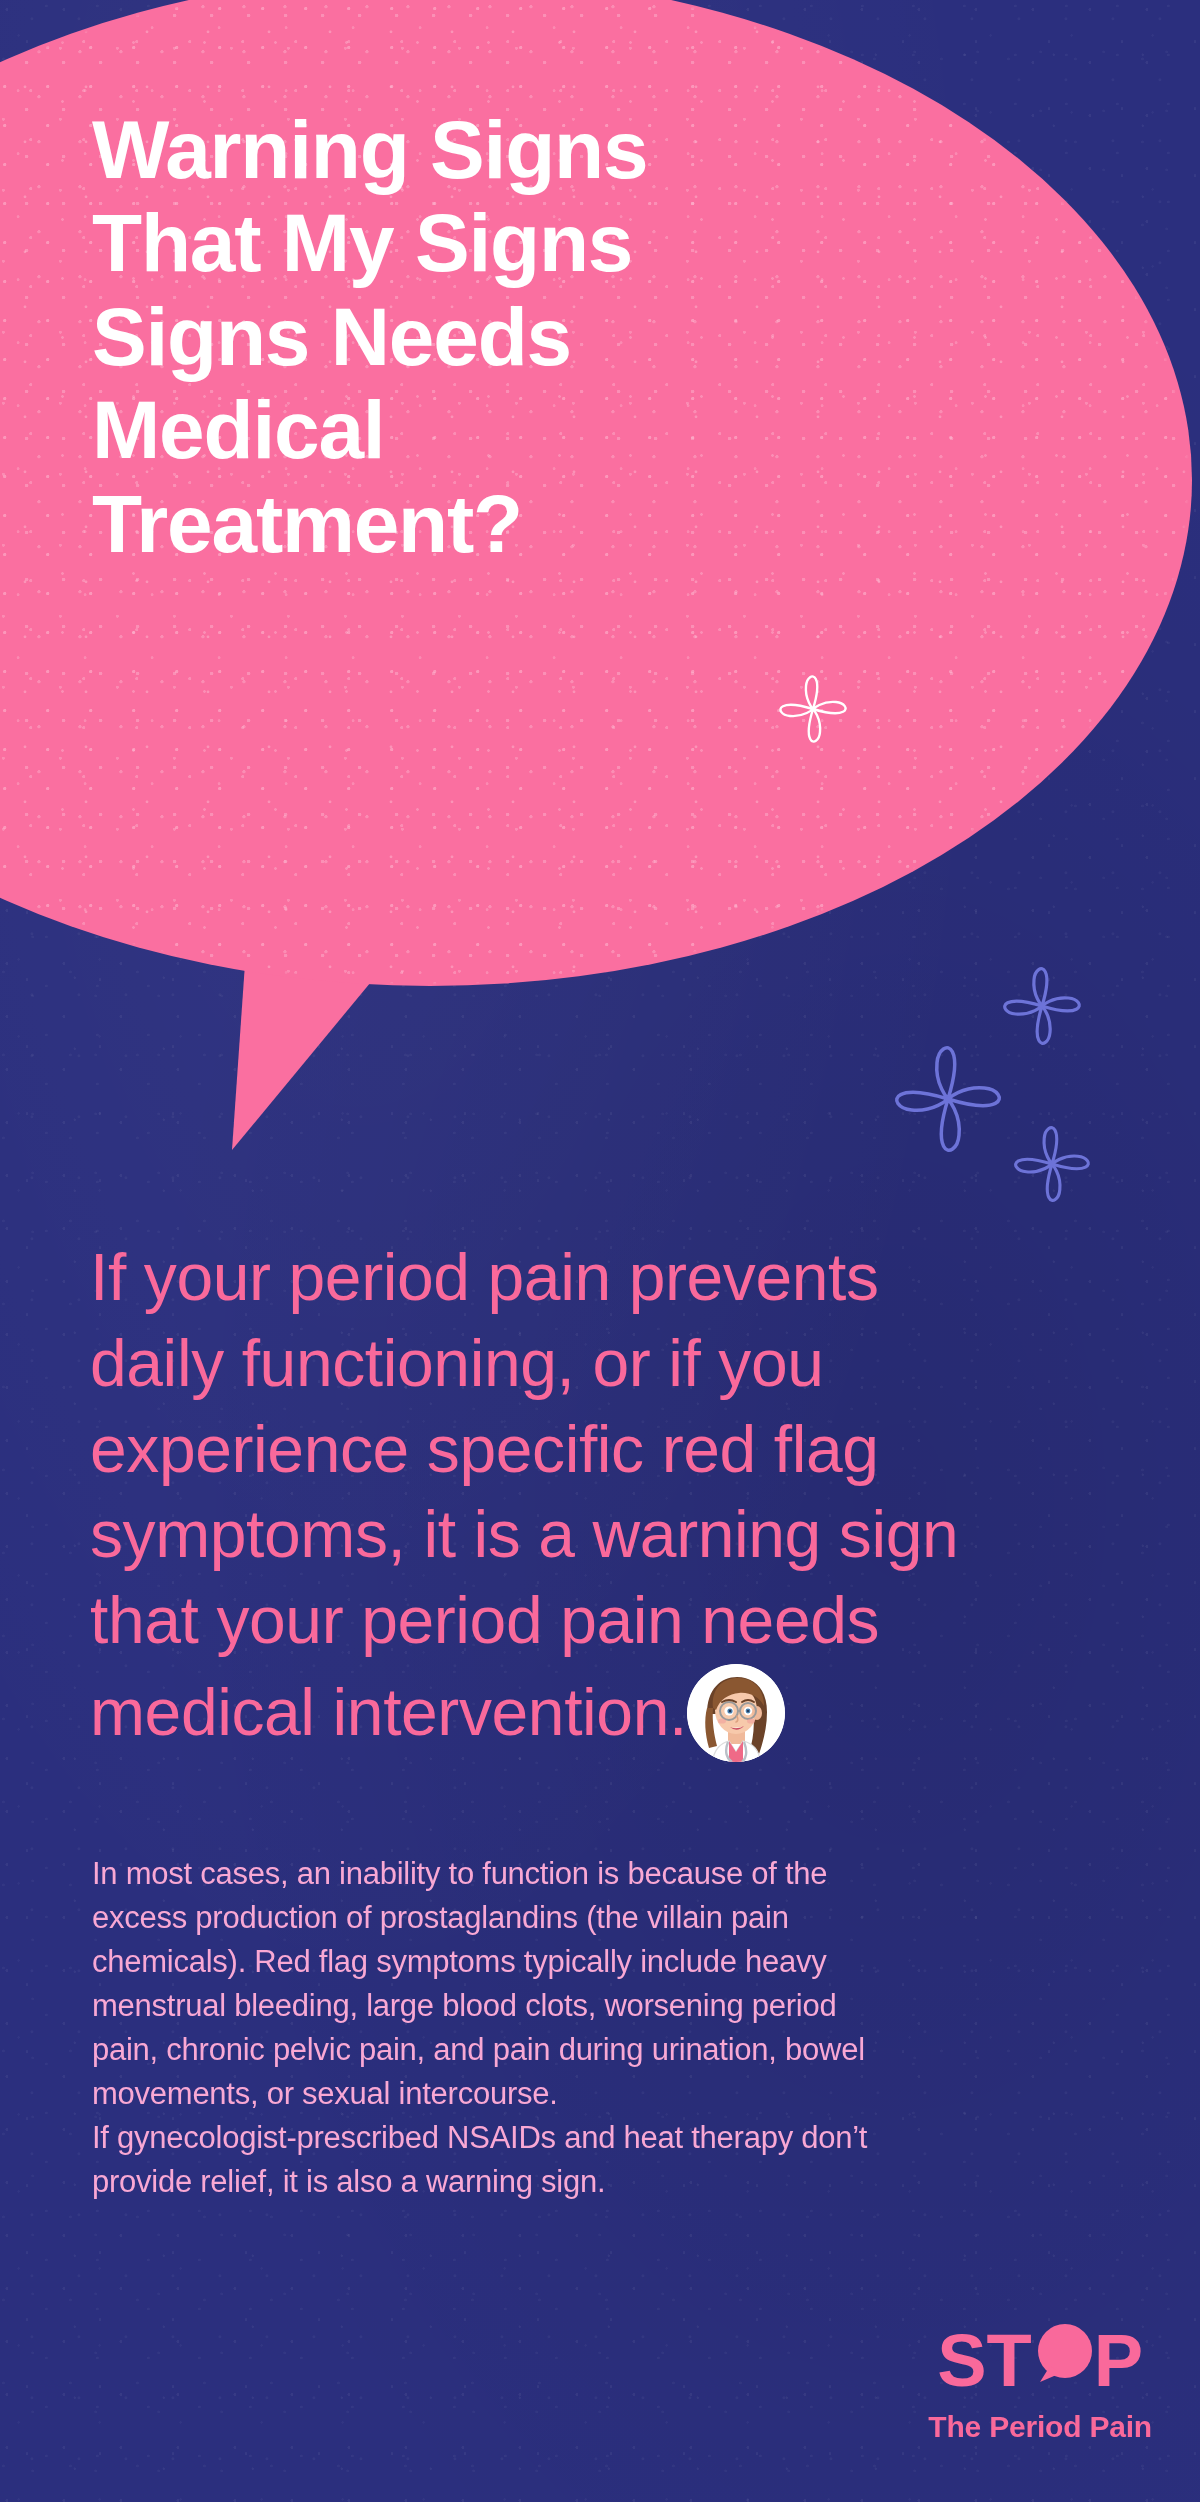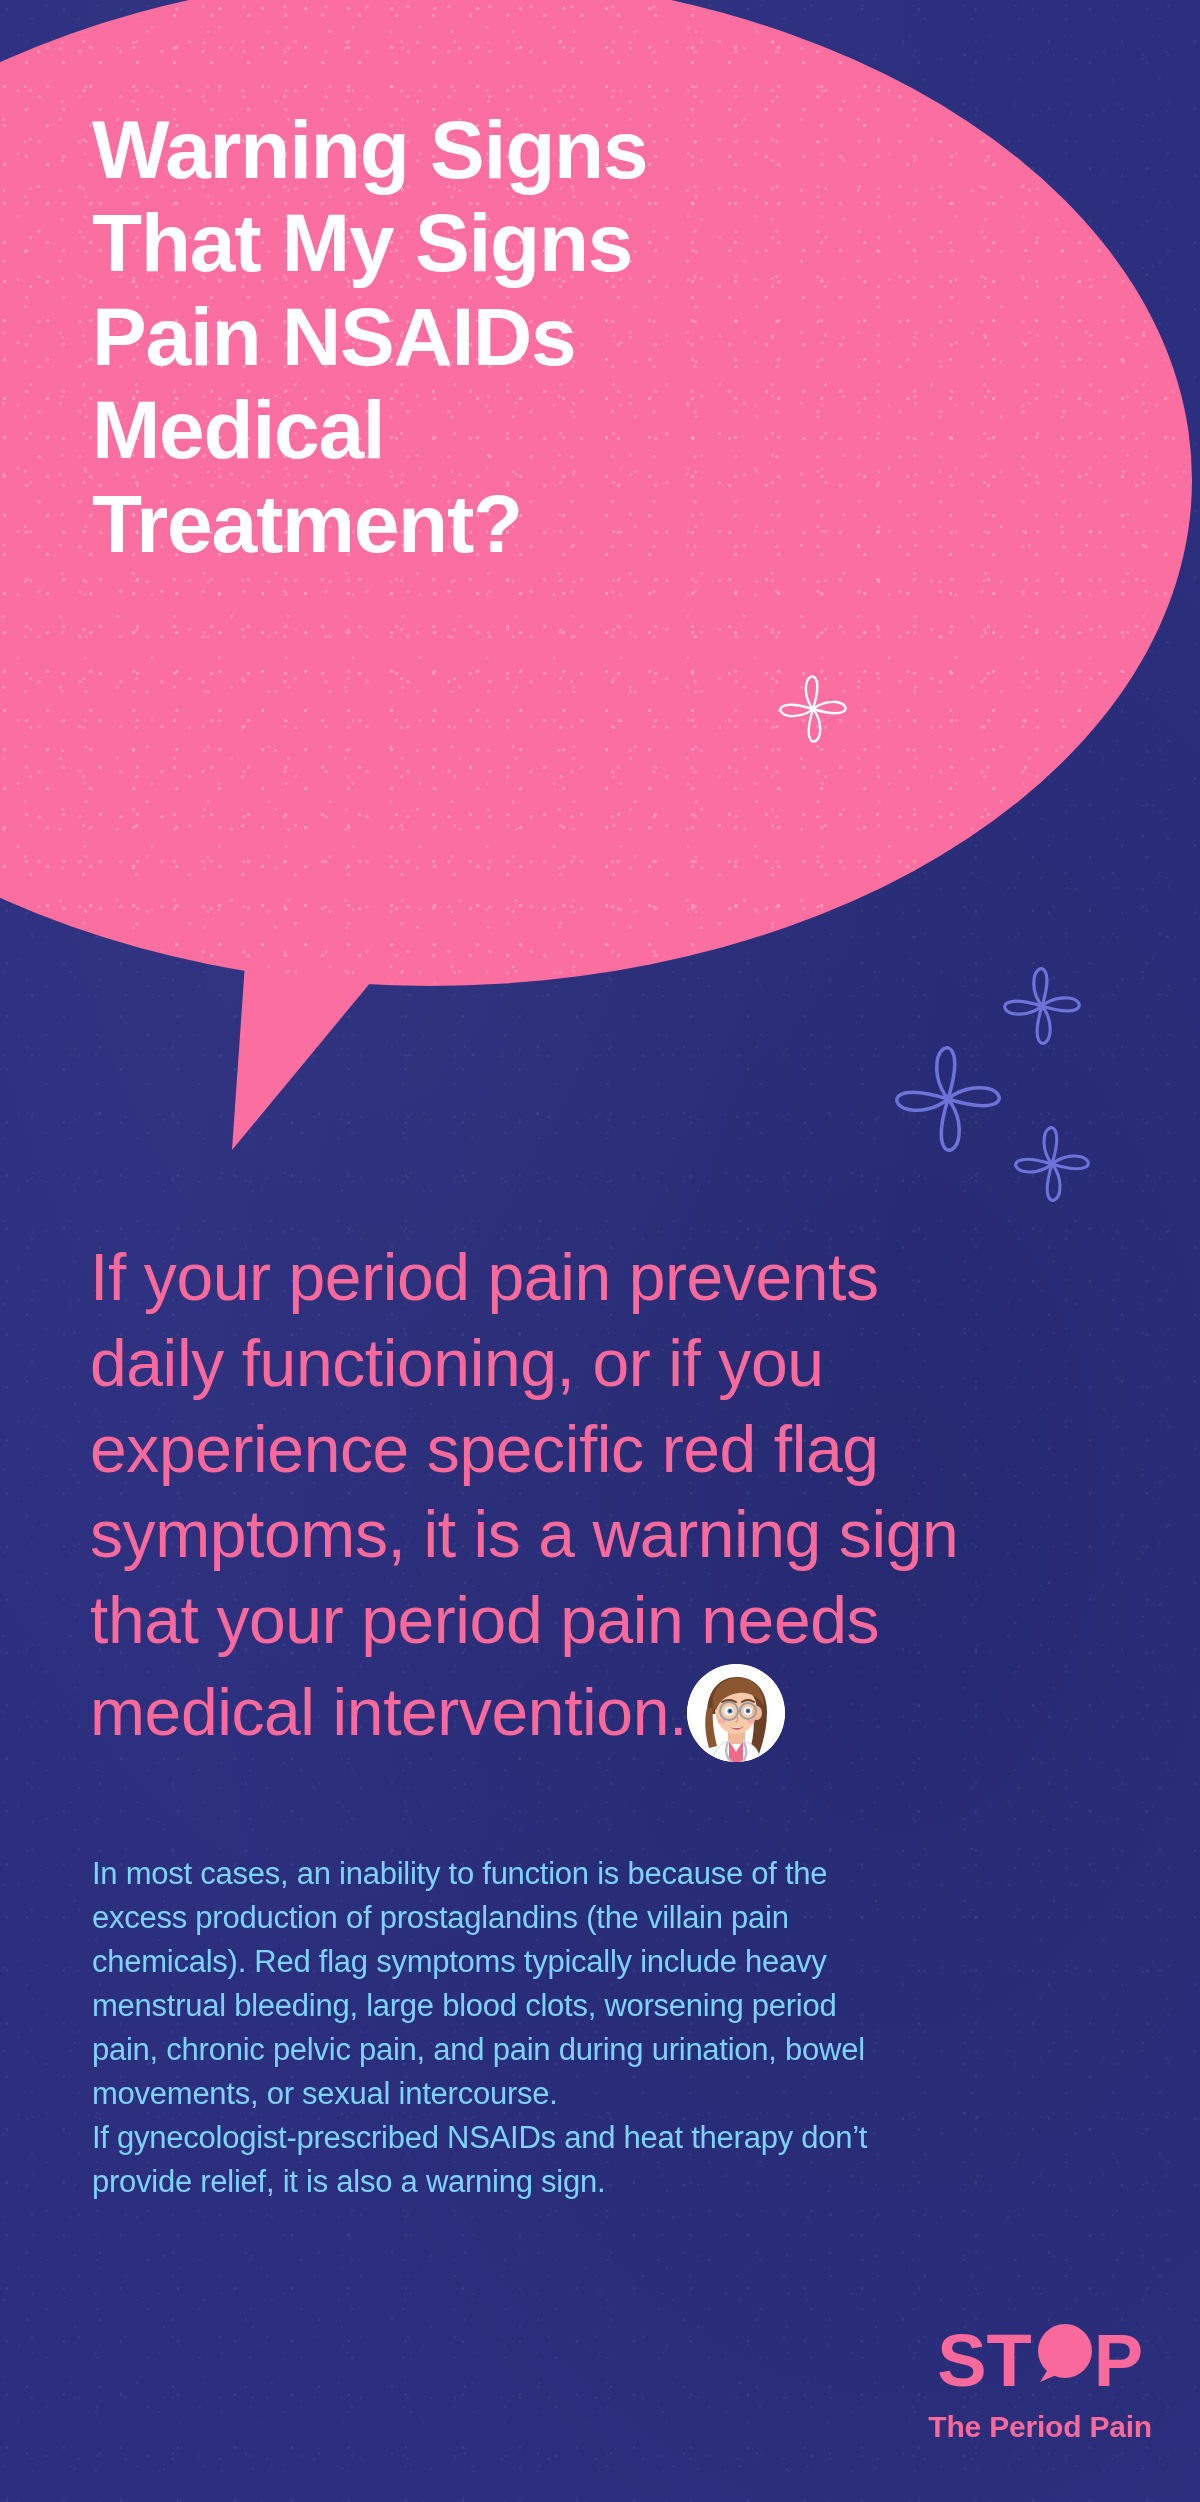--- a/index.html
+++ b/index.html
@@ -125,21 +125,21 @@
     vertical-align: middle;
   }
   .avatar svg { display: block; }
 
   
   .body-copy {
     position: absolute;
     left: 92px;
     top: 1852px;
     width: 1010px;
-    color: #7dd3fc;
+    color: #f9a8d4;
     font-size: 31px;
     line-height: 1.42;
     letter-spacing: -0.25px;
   }
   .body-line { display: block; white-space: nowrap; }
 
   
   .logo {
     position: absolute;
     right: 48px;
@@ -176,21 +176,21 @@
     <svg class="bubble-svg" width="1200" height="1200" viewBox="0 0 1200 1200" aria-hidden="true">
       <path d="M 247 935 L 232 1150 L 385 965 Z" fill="#fa6fa0"></path>
       <ellipse cx="430" cy="480" rx="762" ry="506" fill="#fa6fa0"></ellipse>
     </svg>
     <div class="bubble-texture"></div>
   </div>
 
   <h1 class="title">
     <span class="title-line">Warning Signs</span>
     <span class="title-line">That My Signs</span>
-    <span class="title-line">Pain NSAIDs</span>
+    <span class="title-line">Signs Needs</span>
     <span class="title-line">Medical</span>
     <span class="title-line">Treatment?</span>
   </h1>
 
   <svg class="flourish-white" viewBox="0 0 100 106" fill="none" aria-hidden="true">
     <path d="M50 53 C 50 53, 38 40, 40 20 C 41 8, 50 2, 54 10 C 59 20, 54 40, 50 53 Z" stroke="#ffffff" stroke-width="3.4" fill="none"></path>
     <path d="M50 53 C 50 53, 62 66, 60 86 C 59 98, 50 104, 46 96 C 41 86, 46 66, 50 53 Z" stroke="#ffffff" stroke-width="3.4" fill="none"></path>
     <path d="M50 53 C 50 53, 37 65, 17 63 C 5 62, -1 53, 7 49 C 17 44, 37 49, 50 53 Z" stroke="#ffffff" stroke-width="3.4" fill="none"></path>
     <path d="M50 53 C 50 53, 63 41, 83 43 C 95 44, 101 53, 93 57 C 83 62, 63 57, 50 53 Z" stroke="#ffffff" stroke-width="3.4" fill="none"></path>
   </svg>

